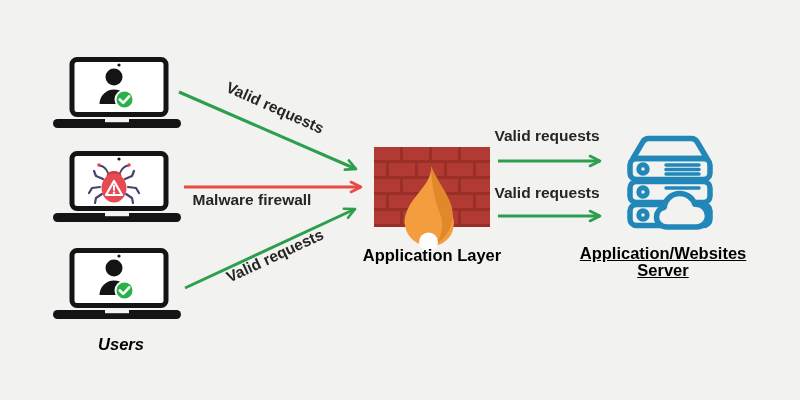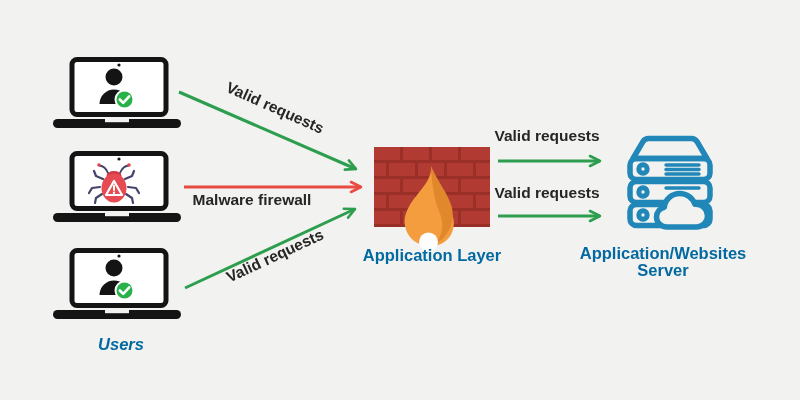--- a/index.html
+++ b/index.html
@@ -20,21 +20,21 @@
     text-align:center;
     color:#262624;
     white-space:nowrap;
   }
   .node-lbl{
     position:absolute;
     font-weight:700;
     font-size:16.5px;
     line-height:17px;
     text-align:center;
-    color:#0369a1;
+    color:#000000;
   }
   .node-lbl span{display:block;}
   .rot-down{transform:rotate(24deg);}
   .rot-up{transform:rotate(-25deg);}
 </style>
 </head>
 <body>
 
 <div id="canvas">
 
@@ -172,18 +172,18 @@
   <div class="lbl" style="left:487px;top:126px;width:120px;">Valid requests</div>
 
   <div class="lbl" style="left:487px;top:183px;width:120px;">Valid requests</div>
 
   <div class="node-lbl" style="left:61px;top:336px;width:120px;font-style:italic;">Users</div>
 
   <div class="node-lbl" style="left:352px;top:247px;width:160px;">
     <span>Application Layer</span>
   </div>
 
-  <div class="node-lbl" style="left:563px;top:245px;width:200px;">
+  <div class="node-lbl" style="left:563px;top:245px;width:200px;text-decoration:underline;">
     <span>Application/Websites</span>
     <span>Server</span>
   </div>
 
 </div>
 
 </body></html>

